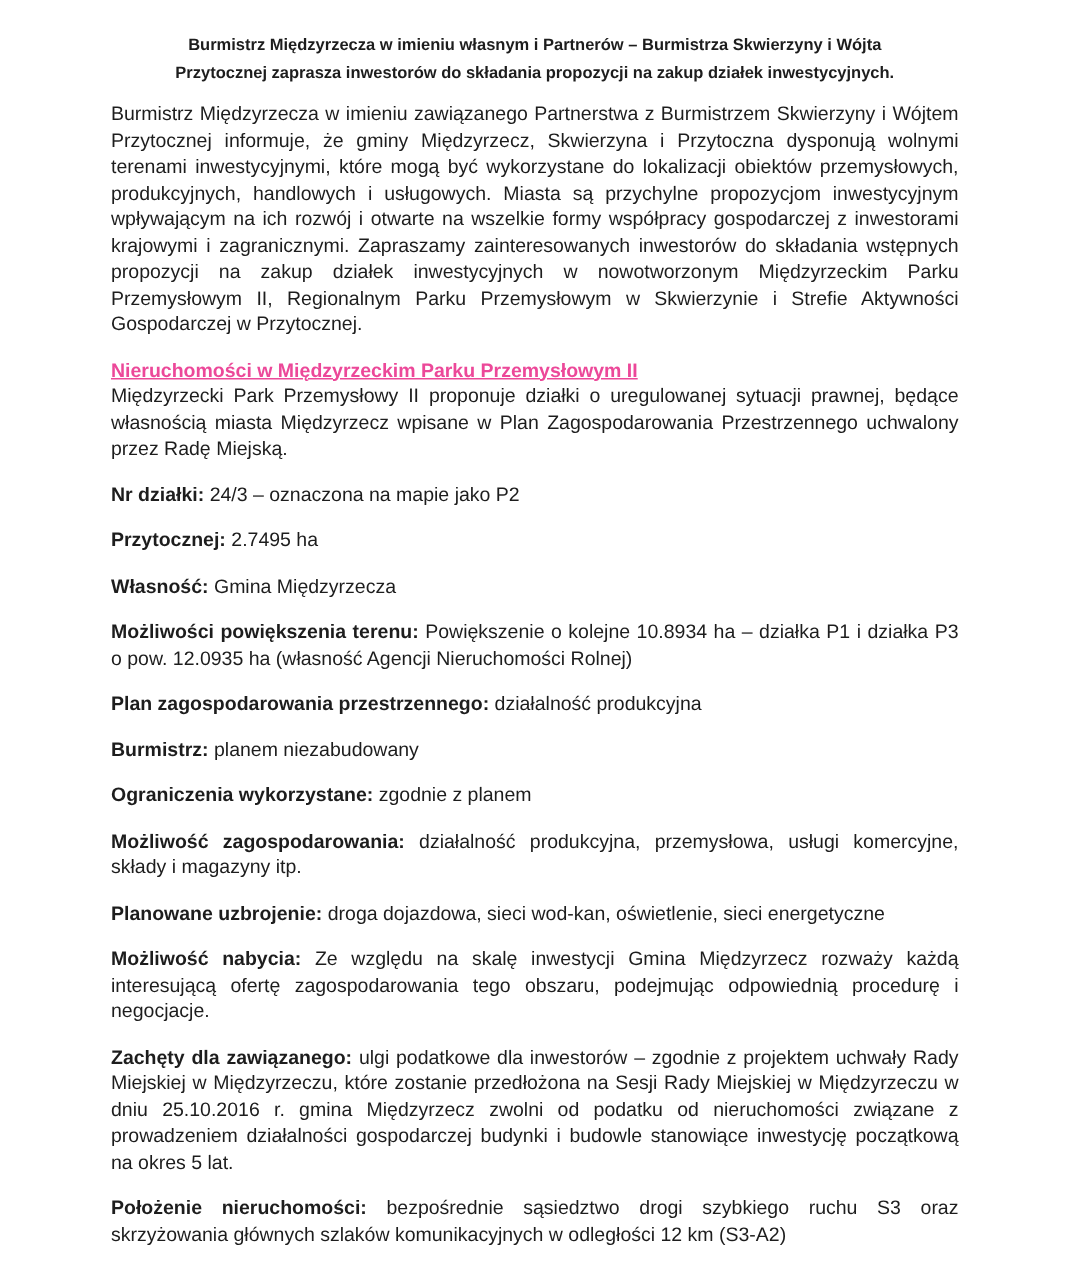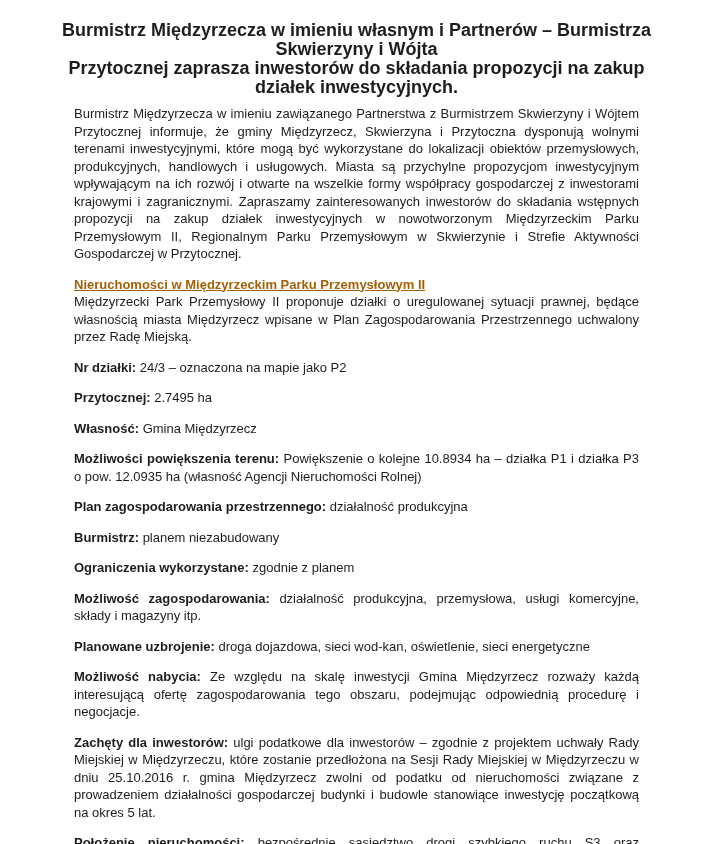--- a/index.html
+++ b/index.html
@@ -12,35 +12,35 @@
   .page {
     box-sizing: border-box;
     width: 713px; height: 844px;
     padding-top: 21px;
     overflow: hidden;
     background: #ffffff;
   }
   .doc-title {
     text-align: center;
     font-weight: bold;
-    font-size: 18px;
+    font-size: 11px;
     line-height: 19px;
     padding: 0 40px;
     margin: 0 0 8px 0;
   }
   .content {
     padding: 0 74px 0 74px;
     font-size: 13px;
     line-height: 17.5px;
     text-align: justify;
   }
   .content p { margin: 0 0 13px 0; }
   .bold-heading { font-weight: bold; }
   .section-heading {
-    color: #a16207;
+    color: #ec4899;
     font-weight: bold;
     text-decoration: underline;
     margin: 0 0 0 0 !important;
     text-align: left;
   }
   .section-desc { margin-top: 0 !important; }
   .lbl { font-weight: bold; margin-top: 35px; }
 </style>
 </head>
 <body>
@@ -65,21 +65,21 @@
       <span class="val">24/3 – oznaczona na mapie jako P2</span>
     </p>
 
     <p>
       <span class="lbl">Przytocznej:</span>
       <span class="val">2.7495 ha</span>
     </p>
 
     <p>
       <span class="lbl">Własność:</span>
-      <span class="val">Gmina Międzyrzecz</span>
+      <span class="val">Gmina Międzyrzecza</span>
     </p>
 
     <p>
       <span class="lbl">Możliwości powiększenia terenu:</span>
       <span class="val">Powiększenie o kolejne 10.8934 ha – działka P1 i działka P3 o pow. 12.0935 ha (własność Agencji Nieruchomości Rolnej)</span>
     </p>
 
     <p>
       <span class="lbl">Plan zagospodarowania przestrzennego:</span>
       <span class="val">działalność produkcyjna</span>
@@ -104,21 +104,21 @@
       <span class="lbl">Planowane uzbrojenie:</span>
       <span class="val">droga dojazdowa, sieci wod-kan, oświetlenie, sieci energetyczne</span>
     </p>
 
     <p>
       <span class="lbl">Możliwość nabycia:</span>
       <span class="val">Ze względu na skalę inwestycji Gmina Międzyrzecz rozważy każdą interesującą ofertę zagospodarowania tego obszaru, podejmując odpowiednią procedurę i negocjacje.</span>
     </p>
 
     <p>
-      <span class="lbl">Zachęty dla inwestorów:</span>
+      <span class="lbl">Zachęty dla zawiązanego:</span>
       <span class="val">ulgi podatkowe dla inwestorów – zgodnie z projektem uchwały Rady Miejskiej w Międzyrzeczu, które zostanie przedłożona na Sesji Rady Miejskiej w Międzyrzeczu w dniu 25.10.2016 r. gmina Międzyrzecz zwolni od podatku od nieruchomości związane z prowadzeniem działalności gospodarczej budynki i budowle stanowiące inwestycję początkową na okres 5 lat.</span>
     </p>
 
     <p>
       <span class="lbl">Położenie nieruchomości:</span>
       <span class="val">bezpośrednie sąsiedztwo drogi szybkiego ruchu S3 oraz skrzyżowania głównych szlaków komunikacyjnych w odległości 12 km (S3-A2)</span>
     </p>
 
   </div>
 </div>

